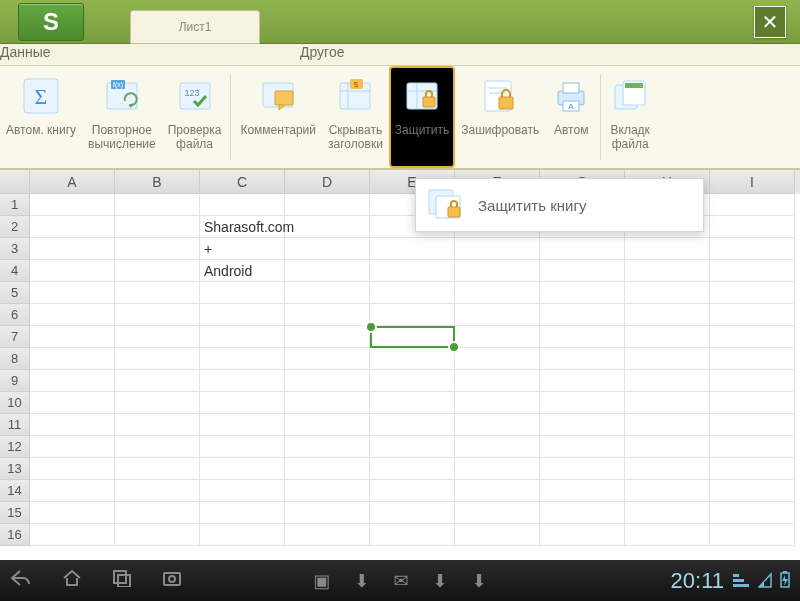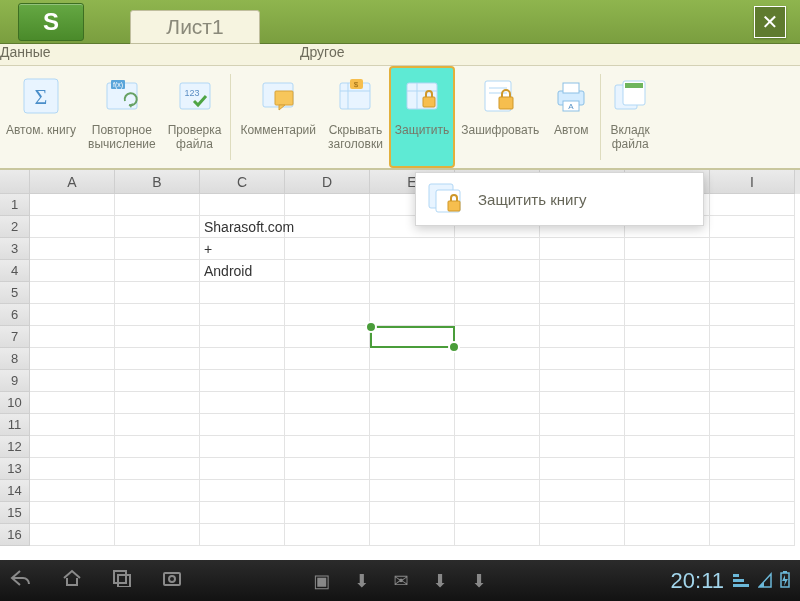--- a/index.html
+++ b/index.html
@@ -38,21 +38,21 @@
     background: #f6f4e0;
     border: 1px solid #c0be9e;
     border-radius: 3px 3px 0 0;
     height: 34px;
     margin-left: 46px;
     margin-top: 10px;
     display: flex;
     align-items: center;
     justify-content: center;
     color: #8a897a;
-    font-size: 21px;
+    font-size: 12px;
     min-width: 130px;
     padding: 0 16px;
   }
   .close-btn {
     position: absolute;
     right: 14px;
     top: 6px;
     width: 32px;
     height: 32px;
     background: #5f7b2f;
@@ -92,21 +92,21 @@
     font-size: 12px;
     color: #777768;
     line-height: 1.15;
     cursor: pointer;
     border: 2px solid transparent;
     border-radius: 4px;
     position: relative;
   }
   .ribbon-group.active {
     border-color: #e2b03c;
-    background: #5eead4;
+    background: #000000;
   }
   .ribbon-icon {
     width: 40px;
     height: 40px;
     margin-bottom: 8px;
     display: flex;
     align-items: center;
     justify-content: center;
   }
   .ribbon-sep {
@@ -197,21 +197,21 @@
     background: #4a9d3a;
     border: 2px solid #fff;
     border-radius: 50%;
     position: absolute;
   }
   .sel-handle.tl { left: -7px; top: -7px; }
   .sel-handle.br { right: -7px; bottom: -7px; }
   .popup {
     position: absolute;
     left: 415px;
-    top: 2px;
+    top: 8px;
     width: 289px;
     background: #fff;
     border: 1px solid #d6d6d6;
     box-shadow: 0 3px 10px rgba(0,0,0,0.2);
     z-index: 50;
   }
   .popup-item {
     display: flex;
     align-items: center;
     padding: 10px 12px;

